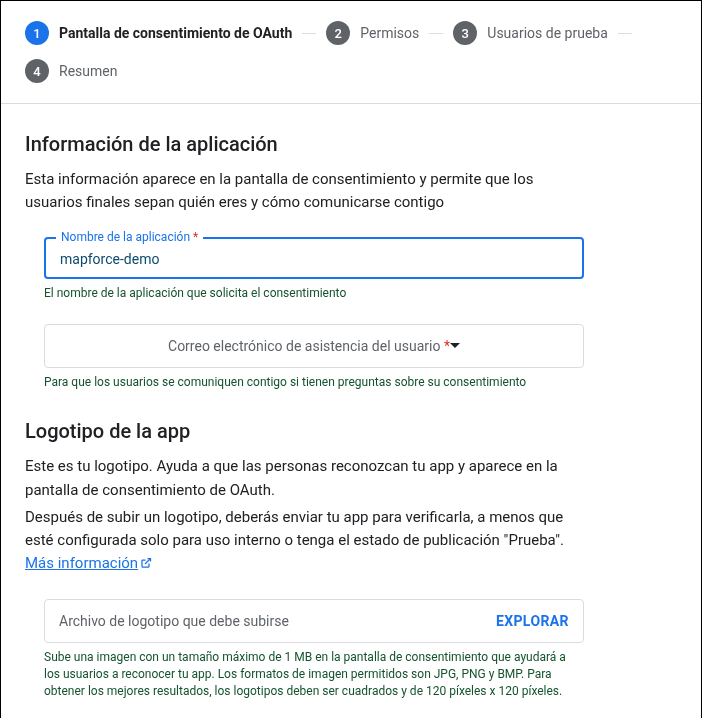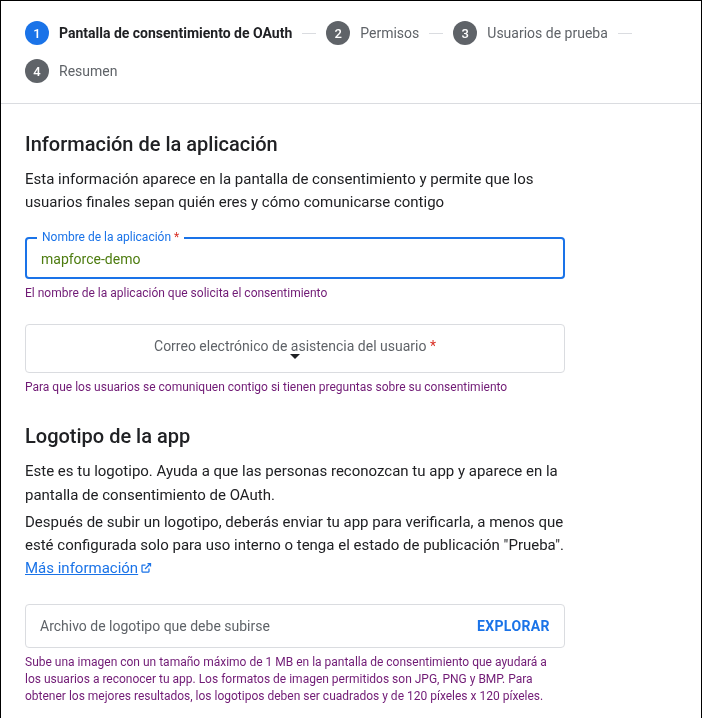--- a/index.html
+++ b/index.html
@@ -64,21 +64,21 @@
       margin-bottom: 12px;
       color: #202124;
     }
     .section-desc {
       font-size: 15px;
       color: #202124;
       line-height: 1.55;
       margin-bottom: 22px;
       max-width: 540px;
     }
-    .field-wrap { margin-bottom: 22px; max-width: 540px; }
+    .field-wrap { margin-bottom: 22px; max-width: 540px; margin-left: 19px; }
     .outlined-field {
       position: relative;
       border: 2px solid #1a73e8;
       border-radius: 4px;
       padding: 12px 14px 10px;
     }
     .outlined-field .floating-label {
       position: absolute;
       top: -9px;
       left: 10px;
@@ -87,39 +87,38 @@
       font-size: 12px;
       color: #1a73e8;
     }
     .req { color: #d93025; }
     .outlined-field input {
       border: none;
       outline: none;
       width: 100%;
       font-size: 14px;
       font-family: inherit;
-      color: #4d7c0f;
+      color: #0c4a6e;
       background: transparent;
     }
     .helper-text {
       font-size: 12px;
-      color: #701a75;
+      color: #14532d;
       margin-top: 6px;
       line-height: 1.45;
     }
     .select-field {
       border: 1px solid #dadce0;
       border-radius: 4px;
       padding: 13px 14px;
       display: flex;
       align-items: center;
       justify-content: center;
       cursor: pointer;
       max-width: 540px;
-      flex-direction: column;
     }
     .placeholder-text {
       color: #5f6368;
       font-size: 14px;
     }
     .upload-field {
       border: 1px solid #dadce0;
       border-radius: 4px;
       padding: 13px 14px;
       display: flex;

